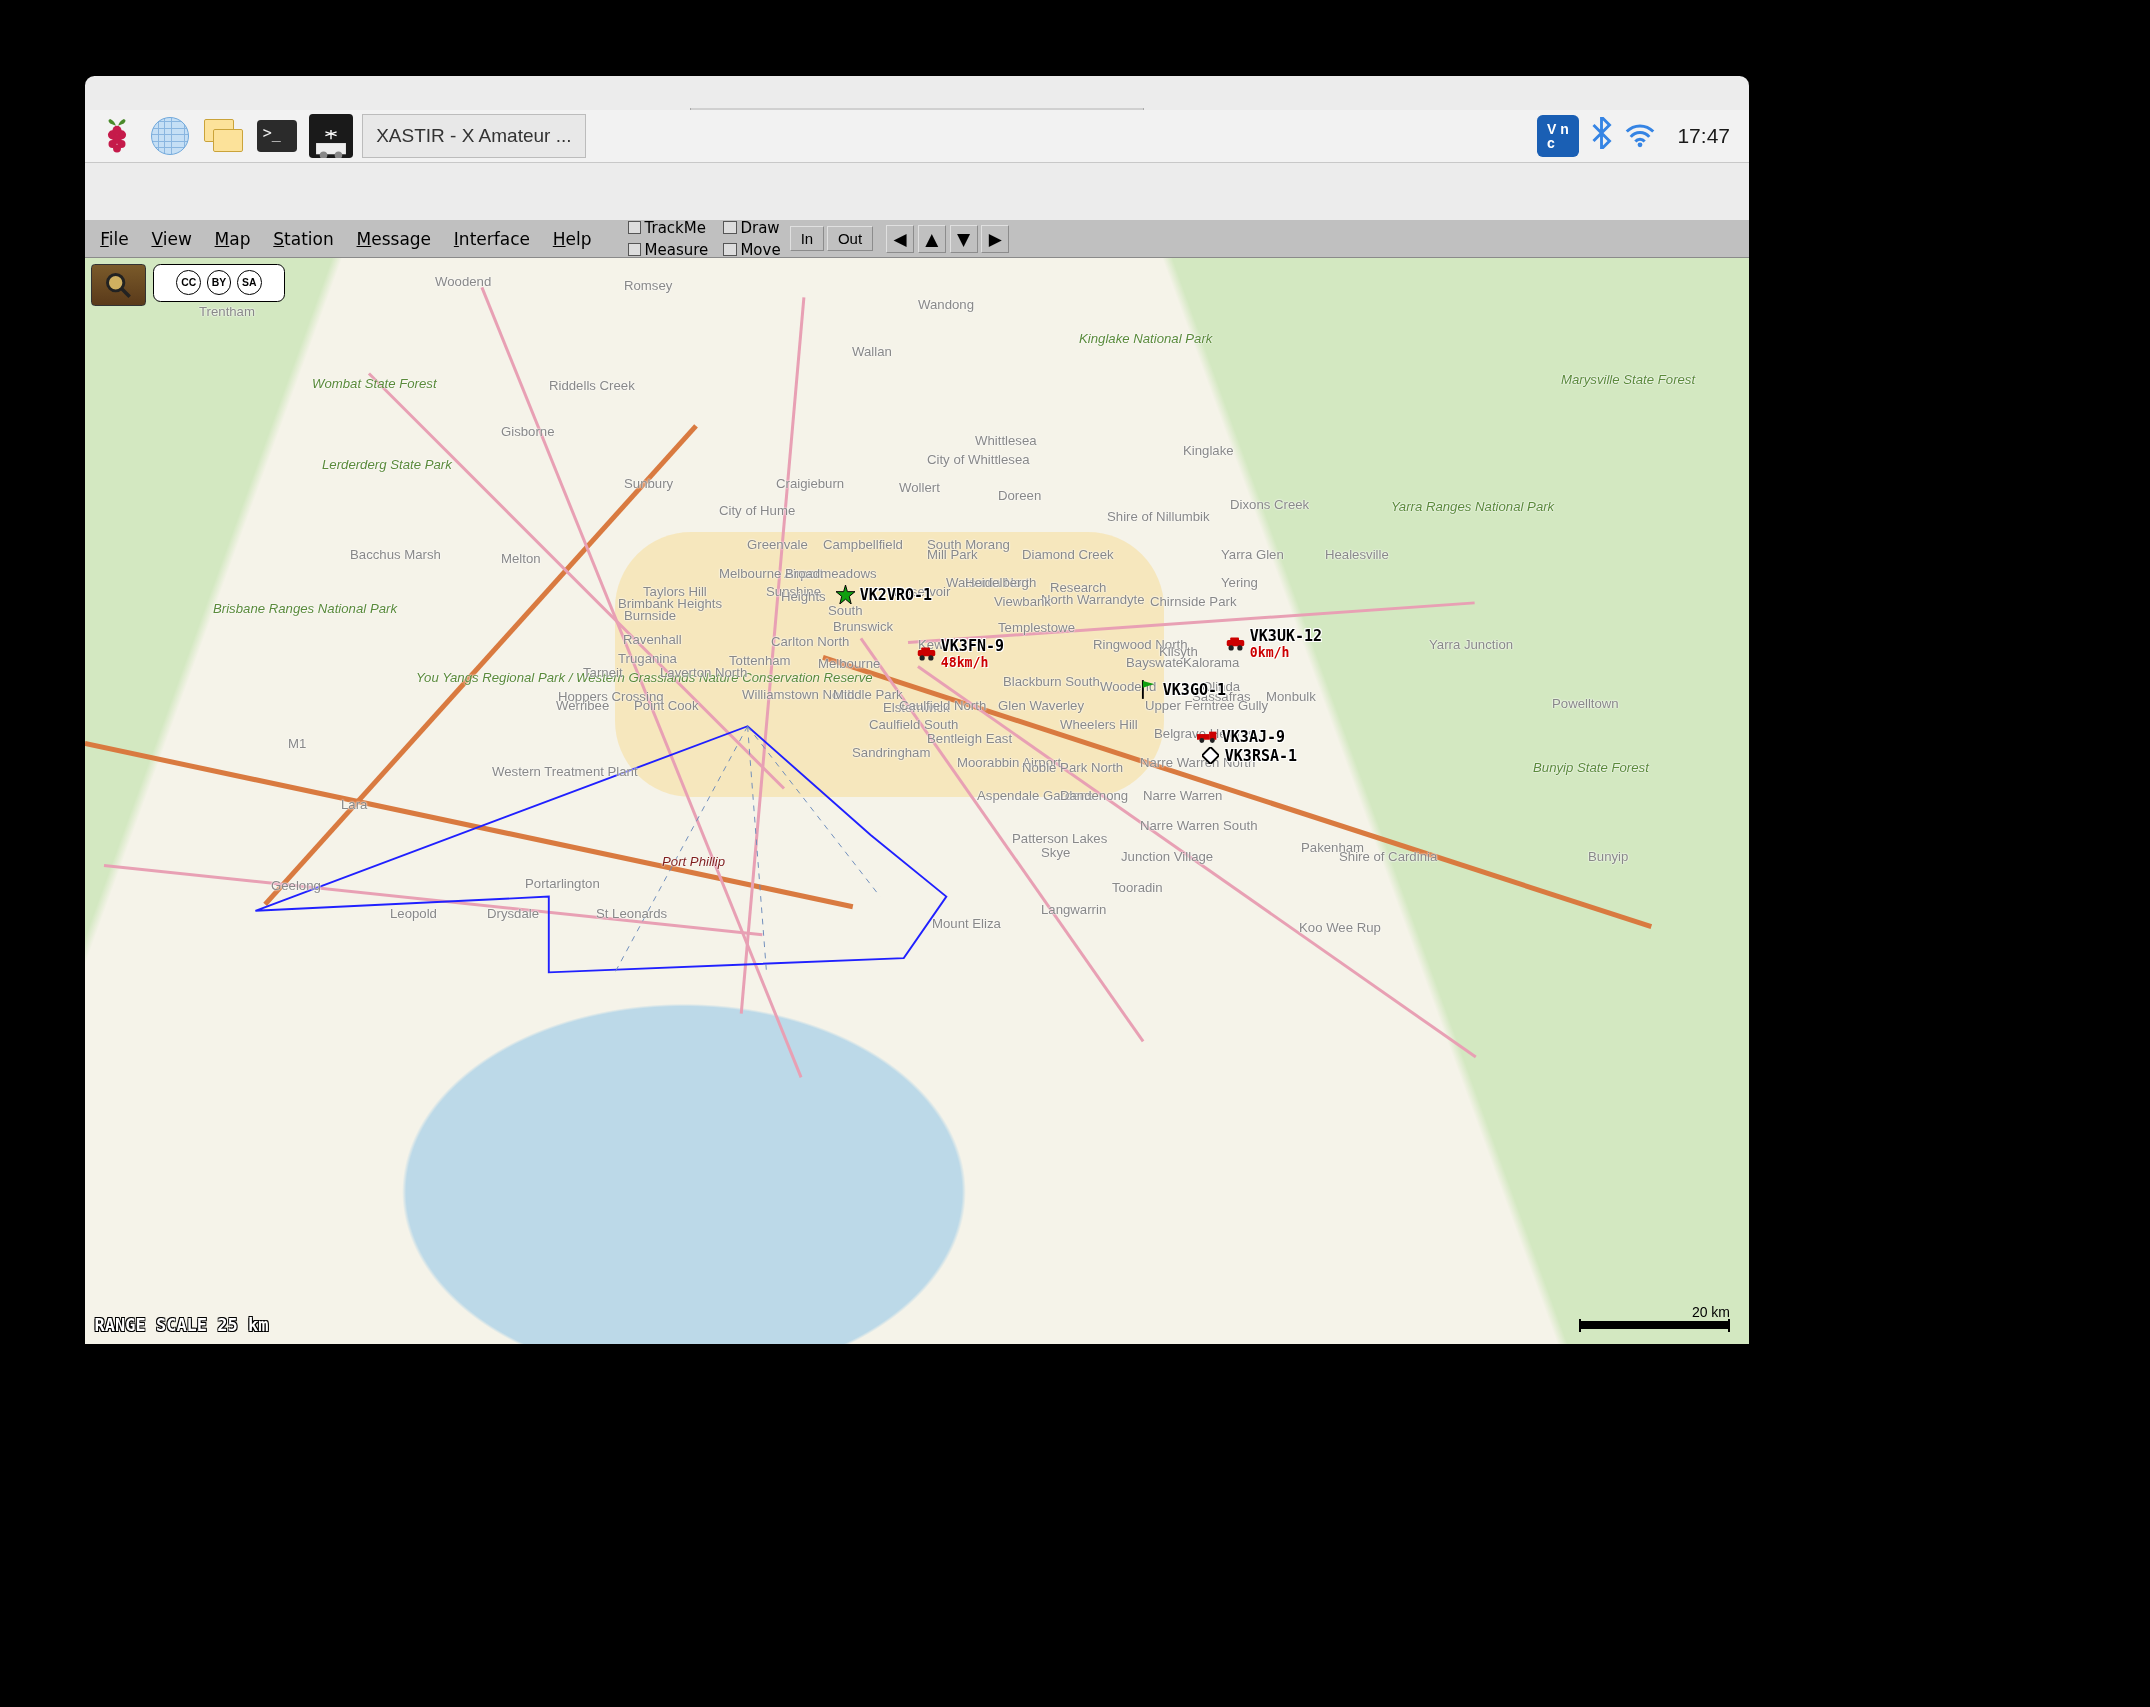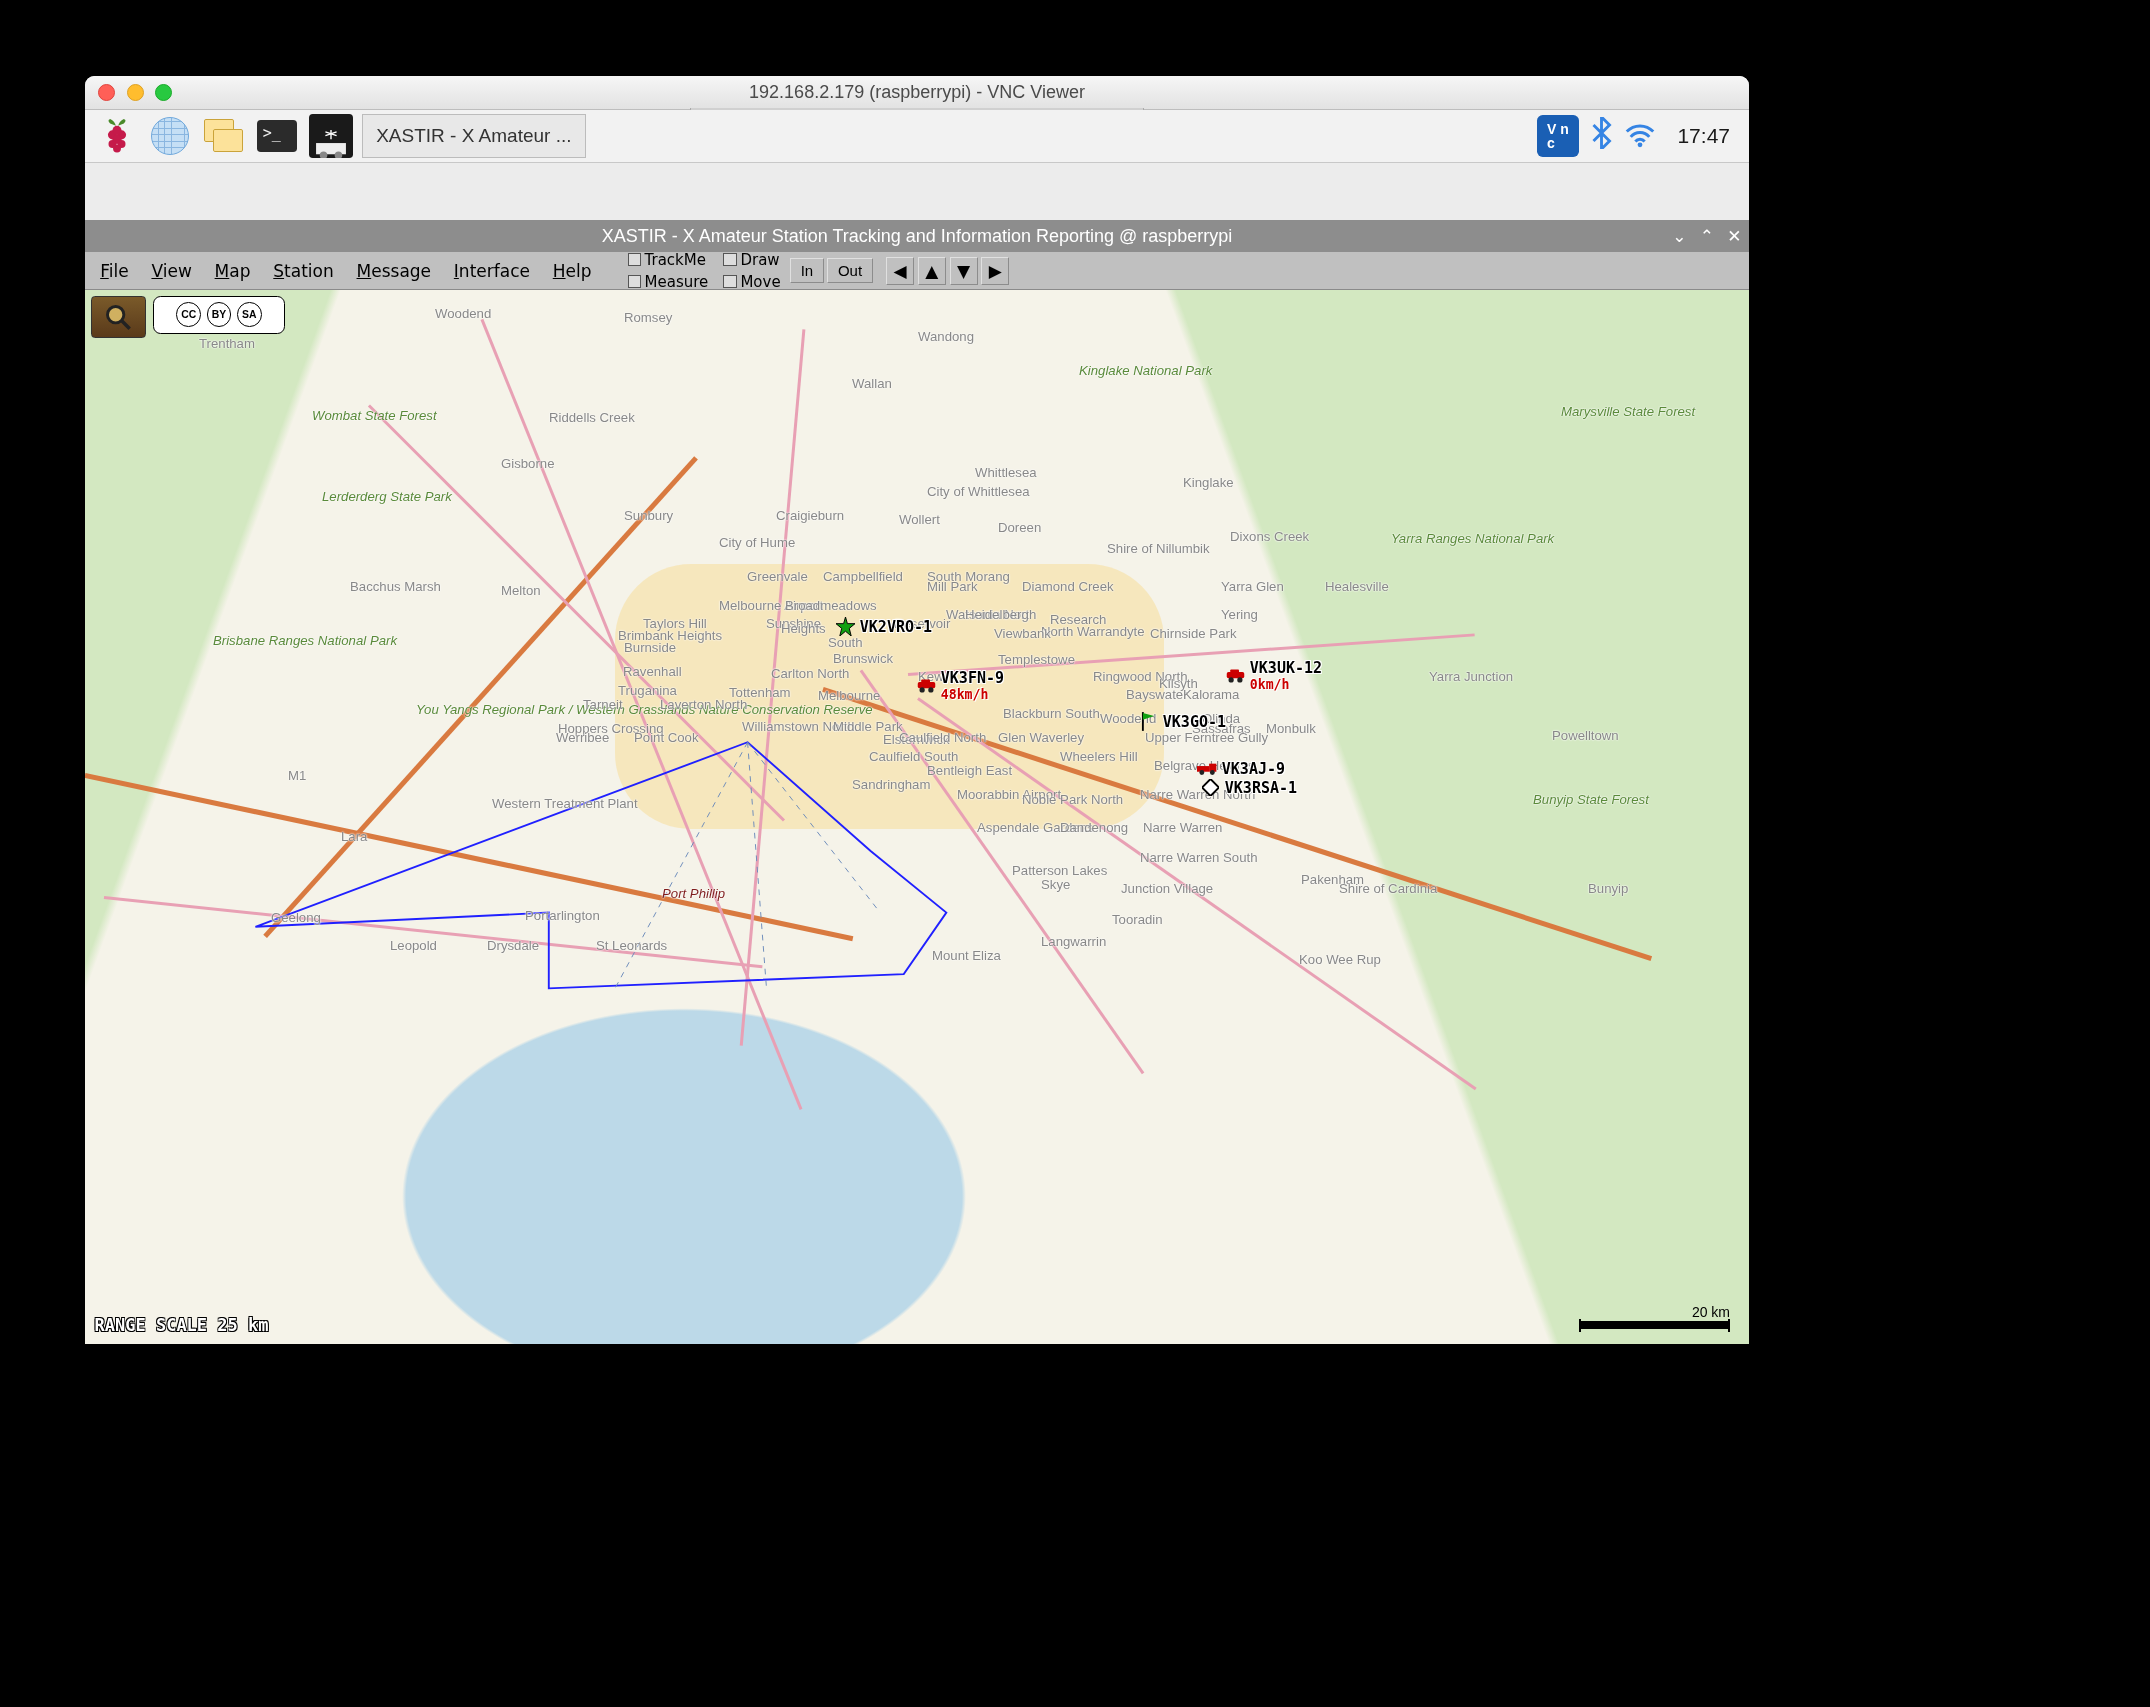--- a/index.html
+++ b/index.html
@@ -155,28 +155,20 @@
 .sb-cell.zoom{flex:0 0 132px;}
 .sb-iface{flex:1;display:flex;align-items:center;justify-content:center;}
 .iface-leds{display:flex;flex-direction:column;gap:1.9px;}
 .iface-leds span{width:13.2px;height:6.6px;display:block;}
 </style>
 </head>
 <body>
 
 <div class="outer-window">
 
-  <div class="mac-titlebar">
-    <div class="traffic-lights">
-      <span class="tl-close"></span>
-      <span class="tl-min"></span>
-      <span class="tl-max"></span>
-    </div>
-    <div class="mac-title">192.168.2.179 (raspberrypi) - VNC Viewer</div>
-  </div>
   <div class="mac-tab"></div>
 
   <div class="desktop-taskbar">
     <div class="tb-icon raspberry">
       <svg viewBox="0 0 24 30" width="28" height="34">
           <g fill="#c51a4a">
             <circle cx="8" cy="14" r="4"></circle>
             <circle cx="16" cy="14" r="4"></circle>
             <circle cx="12" cy="10" r="4"></circle>
             <circle cx="12" cy="18" r="4"></circle>
@@ -229,28 +221,20 @@
               <path d="M8.5 15.5 A4.5 4.5 0 0 1 15.5 15.5"></path>
             </g>
             <circle cx="12" cy="18" r="1.8" fill="#3584e4"></circle>
           </svg>
       </div>
       <div class="clock">17:47</div>
     </div>
   </div>
 
   <div class="app-window">
-    <div class="app-titlebar">
-      <span>XASTIR - X Amateur Station Tracking and Information Reporting @ raspberrypi</span>
-      <div class="win-ctrls">
-        <span>⌄</span>
-        <span>⌃</span>
-        <span>✕</span>
-      </div>
-    </div>
 
     <div class="menubar">
       <span class="menu-item"><u>F</u>ile</span>
         <span class="menu-item"><u>V</u>iew</span>
         <span class="menu-item"><u>M</u>ap</span>
         <span class="menu-item"><u>S</u>tation</span>
         <span class="menu-item"><u>M</u>essage</span>
         <span class="menu-item"><u>I</u>nterface</span>
         <span class="menu-item"><u>H</u>elp</span>
       <div class="menubar-right">

